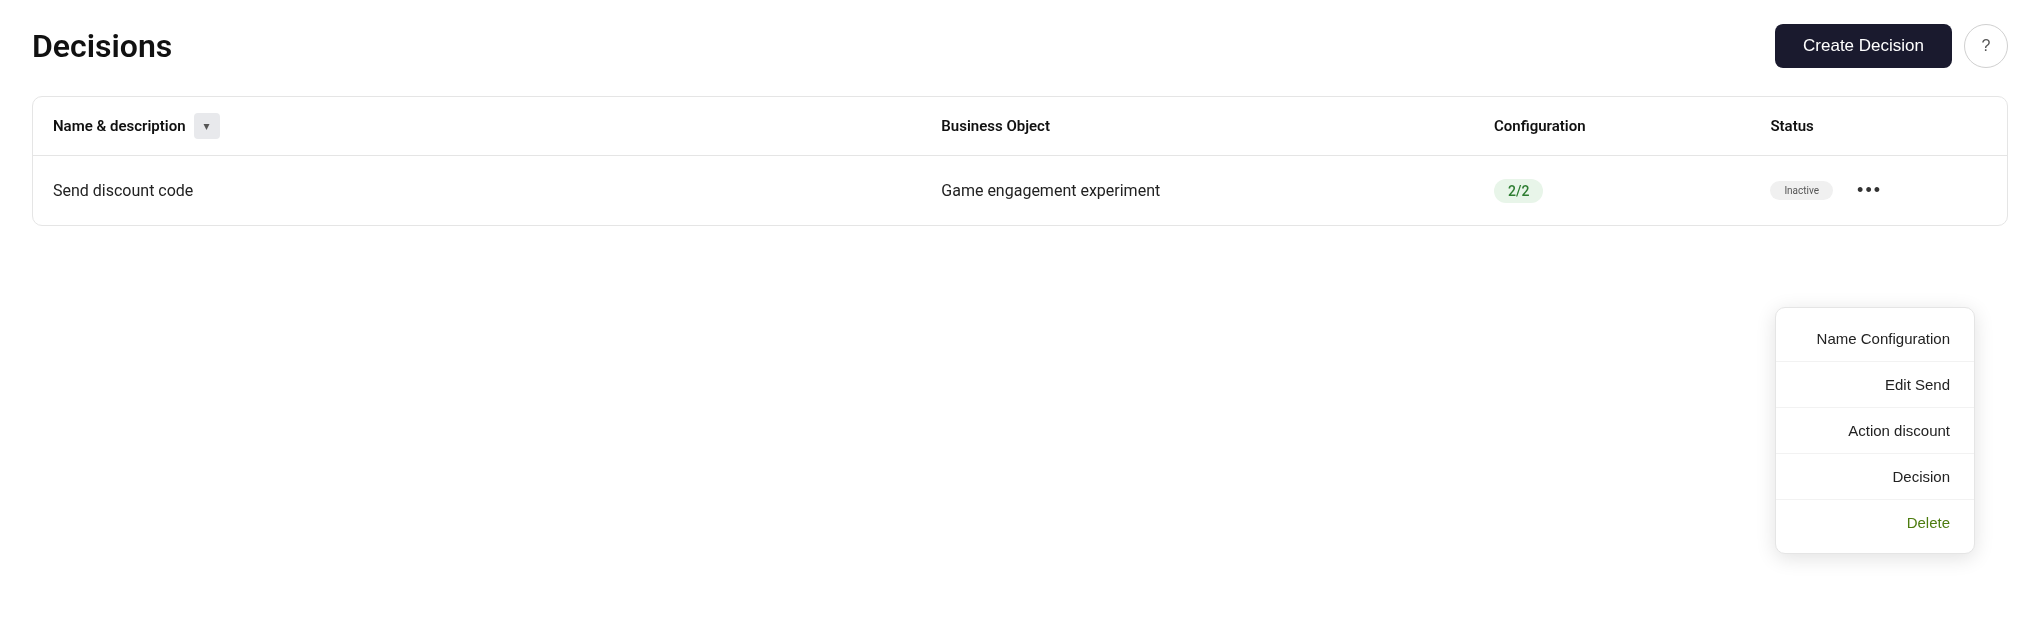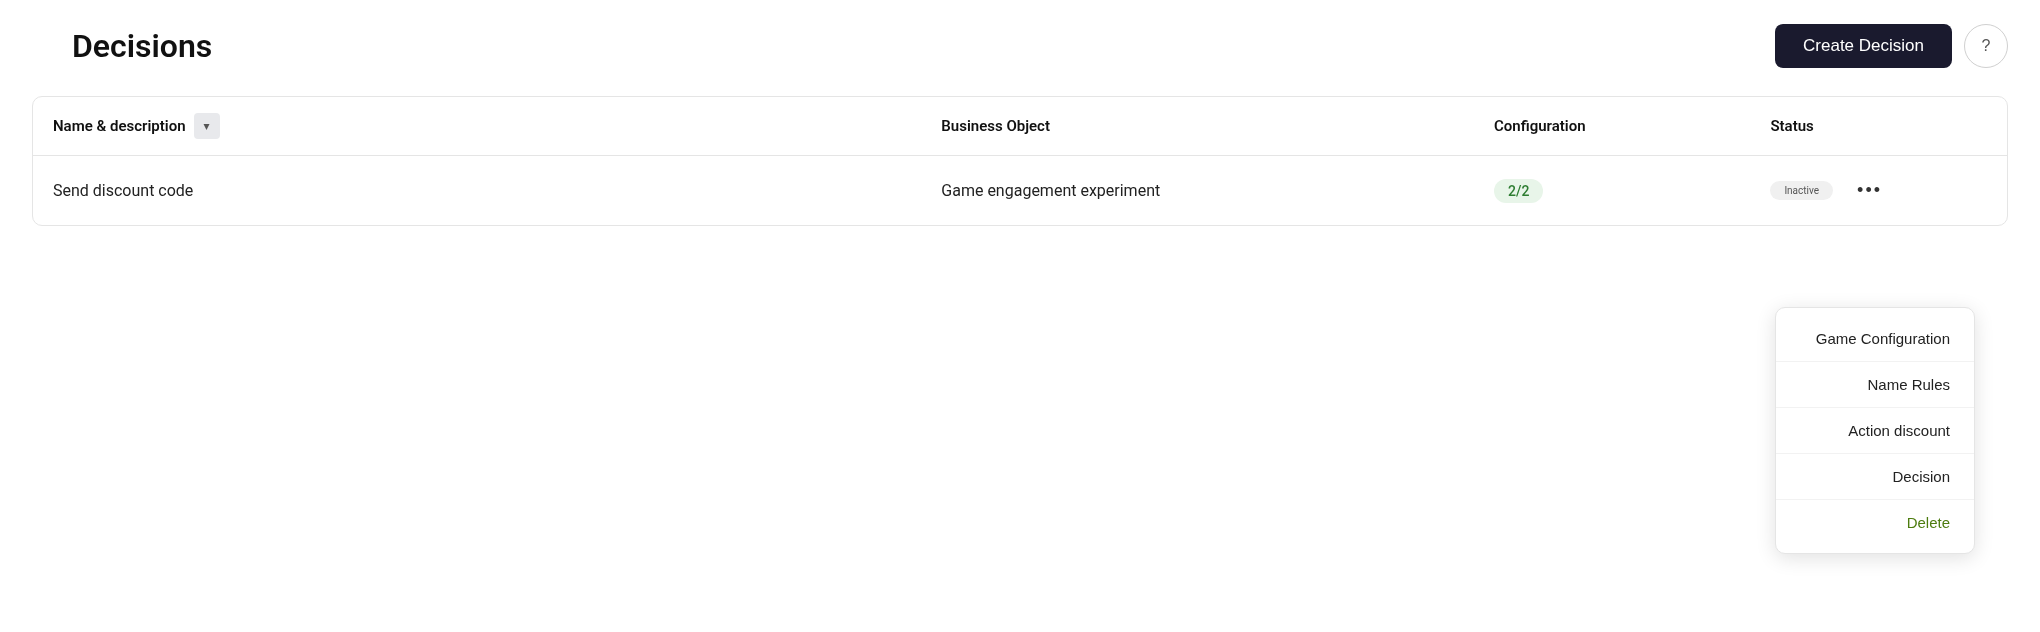--- a/index.html
+++ b/index.html
@@ -13,21 +13,20 @@
     .page-container {
       padding: 24px 32px;
       max-width: 2040px;
     }
 
     .page-header {
       display: flex;
       align-items: center;
       justify-content: space-between;
       margin-bottom: 28px;
-      margin-left: 40px;
     }
 
     .page-title {
       font-size: 32px;
       font-weight: 600;
       color: #111111;
     }
 
     .header-actions {
       display: flex;
@@ -250,20 +249,20 @@
               <button class="more-btn">
                 <span>•••</span>
               </button>
             </div>
           </td>
         </tr>
       </tbody>
     </table>
 
     <div class="dropdown-menu">
-      <button class="dropdown-item">Game Configuration</button>
-      <button class="dropdown-item">Name Rules</button>
+      <button class="dropdown-item">Name Configuration</button>
+      <button class="dropdown-item">Edit Send</button>
       <button class="dropdown-item">Action discount</button>
       <button class="dropdown-item">Decision</button>
       <button class="dropdown-item delete">Delete</button>
     </div>
   </div>
 </div>
 
 </body></html>

